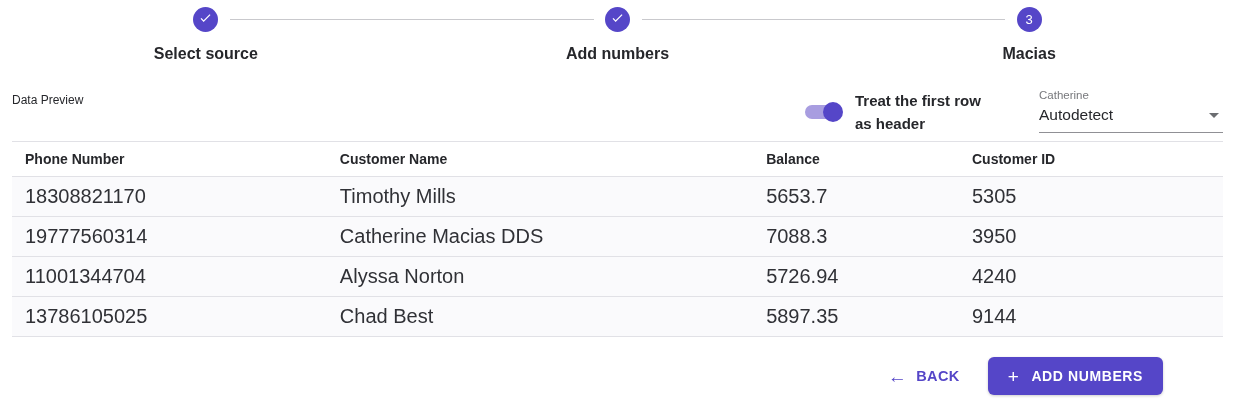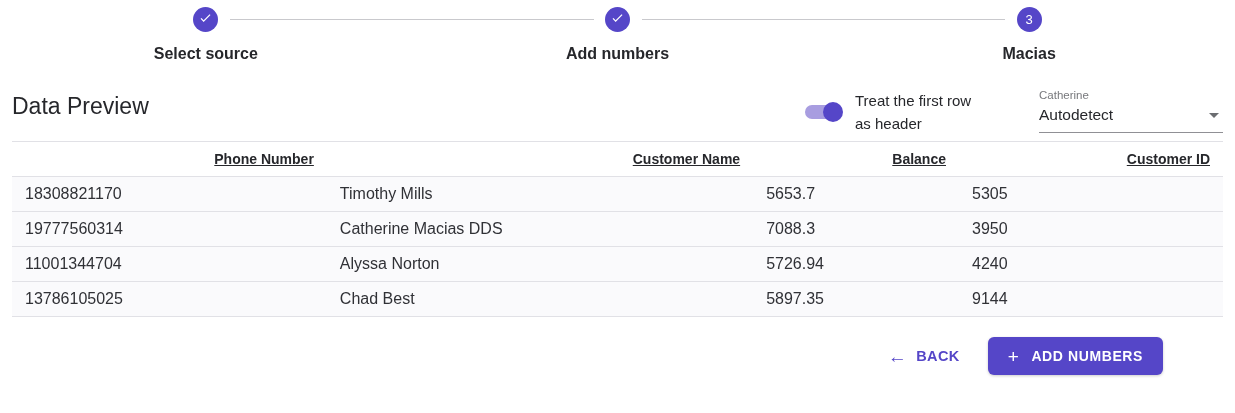--- a/index.html
+++ b/index.html
@@ -23,44 +23,44 @@
   .step-circle svg{width:15px;height:15px;}
   .step-number{color:#fff;font-size:13px;font-weight:500;}
   .connector{position:absolute;top:19px;height:1px;background:#c9c9cd;}
   .connector.c1{left:calc(16.667% + 24px);right:calc(50% + 24px);}
   .connector.c2{left:calc(50% + 24px);right:calc(16.667% + 24px);}
   .stepper-labels{display:flex;margin-top:13px;}
   .step-label{flex:1;text-align:center;font-size:16px;font-weight:700;color:#26272b;}
 
   
   .preview-head{display:flex;align-items:flex-start;padding:14px 12px 0 12px;height:58px;}
-  .page-title{font-size:23px;font-weight:500;color:#26272b;padding-top:4px;}
+  .page-title{font-size:12px;font-weight:500;color:#26272b;padding-top:4px;}
   .head-spacer{flex:1;}
   .toggle-group{display:flex;align-items:center;margin-right:56px;}
   .switch{position:relative;width:36px;height:24px;margin-right:14px;cursor:pointer;flex:none;}
   .switch .track{position:absolute;top:5px;left:0;width:34px;height:14px;border-radius:7px;
     background:var(--track);}
   .switch .thumb{position:absolute;top:2px;right:-2px;width:20px;height:20px;border-radius:50%;
     background:var(--primary);}
-  .toggle-label{font-size:15px;font-weight:400;color:#26272b;width:128px;line-height:23px;}
+  .toggle-label{font-size:15px;font-weight:700;color:#26272b;width:128px;line-height:23px;}
   .encoding{width:184px;cursor:pointer;}
   .encoding-label{font-size:11.5px;color:var(--text-gray);margin-bottom:3px;}
   .encoding-value-row{display:flex;align-items:center;border-bottom:1px solid #909095;
     padding:2px 2px 8px 0;}
   .encoding-value{font-size:15.5px;color:#26272b;flex:1;}
   .select-arrow{width:0;height:0;border-left:5px solid transparent;
     border-right:5px solid transparent;border-top:5px solid #6b6d71;margin-right:2px;}
 
   
   .table-wrap{margin:8px 12px 0 12px;}
   table{width:100%;border-collapse:collapse;}
   thead tr{background:#fff;border-top:1px solid var(--border);border-bottom:1px solid var(--border);}
-  th{font-size:14px;font-weight:700;color:#26272b;text-align:right;padding:9px 13px;height:35px;text-decoration:underline;}
+  th{font-size:14px;font-weight:700;color:#26272b;text-align:left;padding:9px 13px;height:35px;}
   tbody tr{background:var(--row-bg);border-bottom:1px solid var(--border);}
-  td{font-size:16px;color:#303136;padding:8px 13px;height:33px;}
+  td{font-size:20px;color:#303136;padding:8px 13px;height:33px;}
   col.c-phone{width:26%;}col.c-name{width:35.2%;}col.c-balance{width:17%;}col.c-custid{width:21.8%;}
 
   
   .footer{display:flex;justify-content:flex-end;align-items:center;padding:20px 72px 0 0;}
   .back-btn{display:flex;align-items:center;color:var(--primary);font-size:14.5px;font-weight:700;
     letter-spacing:.4px;cursor:pointer;background:none;border:none;
     font-family:"Liberation Sans", sans-serif;}
   .back-arrow{font-size:19px;margin-right:9px;font-weight:400;line-height:1;}
   .add-btn{margin-left:28px;background:var(--primary);color:#fff;border:none;border-radius:6px;
     height:38px;padding:0 20px;display:flex;align-items:center;font-size:14px;font-weight:700;

